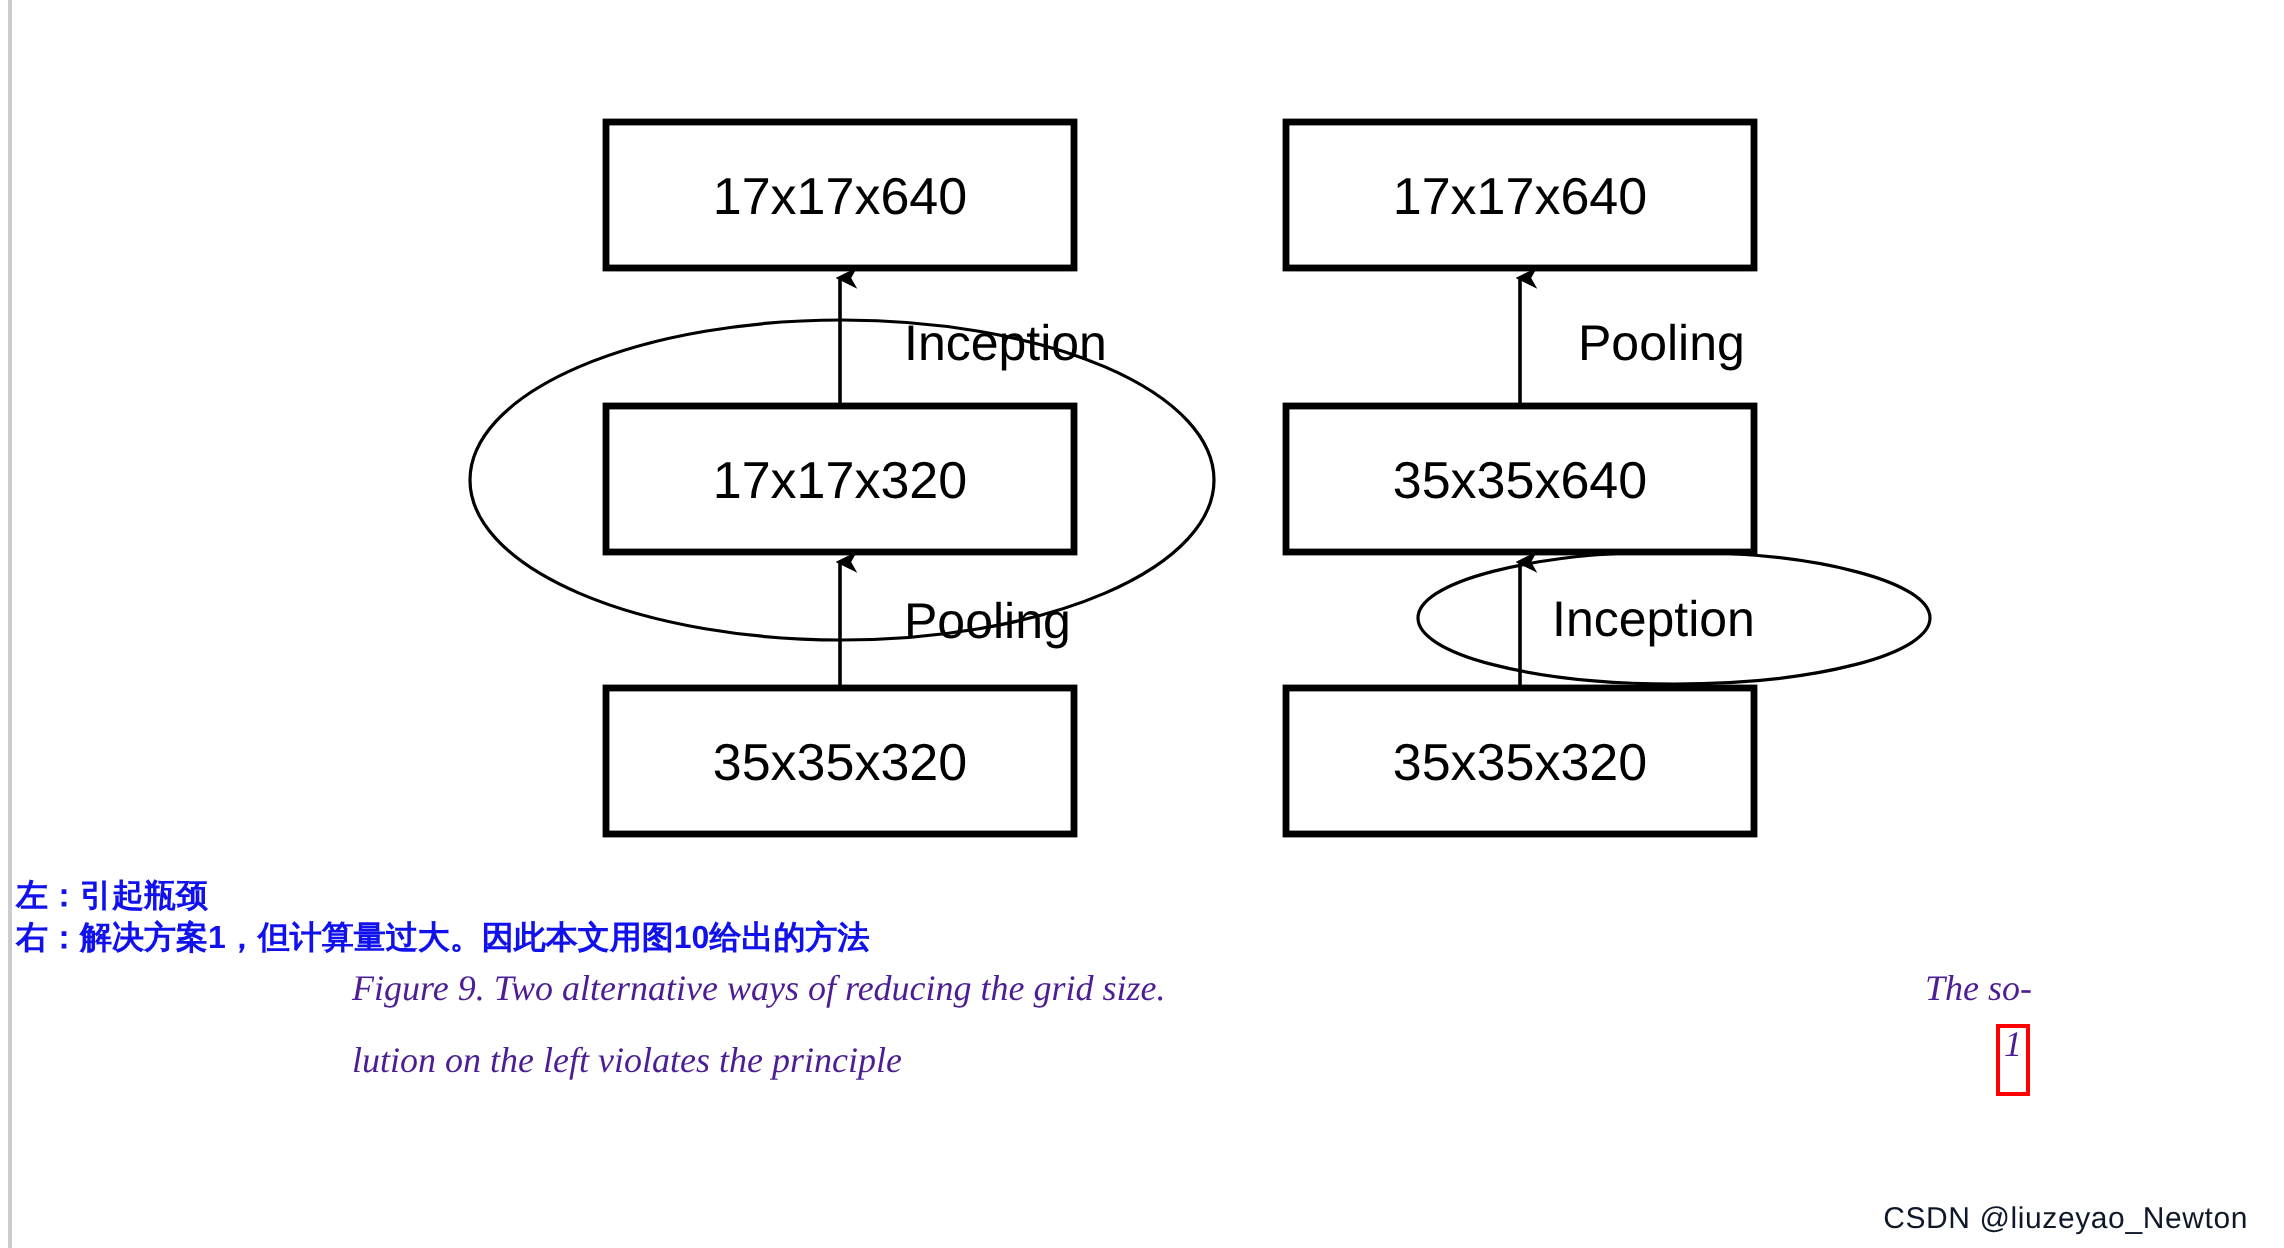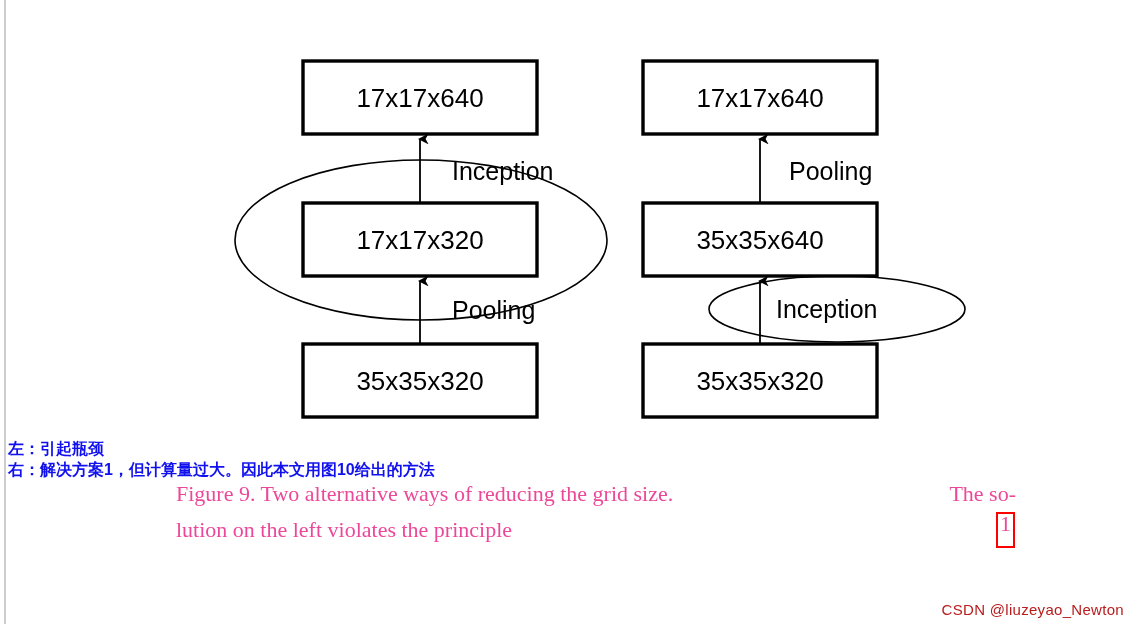--- a/index.html
+++ b/index.html
@@ -65,24 +65,25 @@
   }
   .ann-line { display: block; }
 
   
   #caption {
     position: absolute;
     left: 176px;
     top: 476px;
     width: 840px;
     font-family: "Liberation Serif", serif;
-    font-size: 22px;
+    font-size: 18px;
     line-height: 36px;
-    color: #ec4899;
+    color: #4c1d95;
     text-align: left;
+    font-style: italic;
   }
   .cap-line { display: block; white-space: nowrap; }
   .cap-line.justified {
     display: flex;
     justify-content: space-between;
   }
   .ref-box {
     display: inline-block;
     border: 2px solid #ff0000;
     padding: 0 2px;
@@ -90,21 +91,21 @@
     margin: 0 1px;
   }
 
   
   #watermark {
     position: absolute;
     right: 18px;
     bottom: 6px;
     font-family: "Liberation Sans", sans-serif;
     font-size: 15px;
-    color: #b91c1c;
+    color: #0f172a;
     letter-spacing: 0.3px;
   }
 </style>
 </head>
 <body>
 
 <div id="page">
 
   <div id="left-edge-rule"></div>
 

